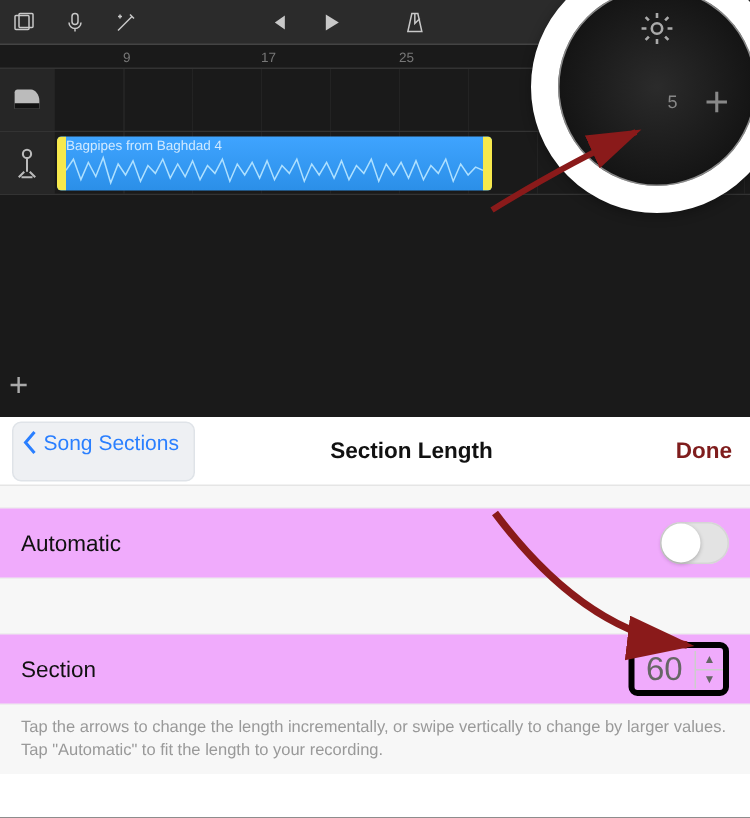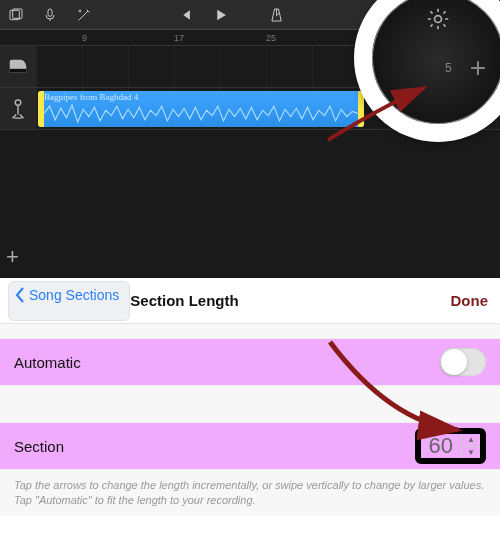--- a/index.html
+++ b/index.html
@@ -16,55 +16,55 @@
   .ruler { height: 16px; display: flex; padding-left: 36px; color: #777; font-size: 9px; border-bottom: 1px solid #333; align-items: center; }
   .ruler span { width: 46px; display: inline-block; }
 
   .tracks { position: relative; }
   .track { height: 42px; display: flex; border-bottom: 1px solid #333; }
   .track-head { width: 36px; background: #262626; display: flex; align-items: center; justify-content: center; }
   .track-body { flex: 1; position: relative; background: #1a1a1a;
     background-image: repeating-linear-gradient(to right, rgba(255,255,255,0.04) 0, rgba(255,255,255,0.04) 1px, transparent 1px, transparent 46px); }
   .track-head svg { width: 22px; height: 22px; }
 
-  .clip { position: absolute; left: 2px; top: 3px; width: 326px; height: 36px; background: linear-gradient(#3fa4ff,#2b8fe8); border-radius: 3px; overflow: hidden; font-family: Liberation Serif, serif; }
+  .clip { position: absolute; left: 2px; top: 3px; width: 290px; height: 36px; background: linear-gradient(#3fa4ff,#2b8fe8); border-radius: 3px; overflow: hidden; }
   .clip .handle { position: absolute; top: 0; bottom: 0; width: 6px; background: #f7e94c; }
   .clip .handle.right { right: 0; }
   .clip-title { position: absolute; top: 1px; left: 6px; font-size: 9px; color: #cfe9ff; }
   .wave { position: absolute; top: 12px; left: 6px; right: 6px; bottom: 3px; }
   .wave svg { width: 100%; height: 100%; }
 
   .add-corner { position: absolute; left: 6px; bottom: 8px; color: #aaa; font-size: 22px; font-weight: 200; }
 
   .zoom-lens { position: absolute; top: -26px; right: -22px; width: 168px; height: 168px; border-radius: 50%; background: radial-gradient(circle at 50% 50%, #2b2b2b 0%, #111 80%); border: 18px solid #fff; box-shadow: 0 2px 8px rgba(0,0,0,0.3), inset 0 0 0 1px #888; z-index: 5; display:flex; flex-direction:column; align-items:center; padding-top:14px; color:#aaa; }
   .zoom-lens .gear { width: 26px; height: 26px; }
   .zoom-lens .ruler-seg { font-size:12px; color:#888; margin-top:20px; align-self: flex-end; padding-right: 18px; display:flex; gap:18px; align-items:center;}
   .zoom-lens .plus { font-size: 28px; font-weight: 200; }
   .red-arrow-1 { position: absolute; top: 78px; right: 60px; z-index: 6; pointer-events: none; }
 
   .light-panel { background: #f7f7f7; }
   .nav-bar { height: 46px; background: #fff; display: flex; align-items: center; padding: 0 8px; border-bottom: 1px solid #e5e5e5; }
   .back-btn { display:flex; align-items:center; gap:2px; background:#eef0f3; border:1px solid #dfe3e8; border-radius:6px; padding:4px 10px 16px 4px; color:#2a7fff; font-size:14px; }
-  .nav-title { flex: 1; text-align: left; font-size: 15px; font-weight: 600; color: #111; }
+  .nav-title { flex: 1; text-align: center; font-size: 15px; font-weight: 600; color: #111; }
   .done-btn { color: #7f1d1d; font-size: 15px; font-weight: 600; padding: 0 4px; margin-left: 28px; }
 
   .row { display:flex; align-items:center; justify-content:space-between; background:#f0abfc; padding: 0 14px; height: 48px; font-size: 15px; color:#111; border-top:1px solid #eee; border-bottom:1px solid #eee; }
   .spacer { height: 14px; }
   .spacer-md { height: 36px; position: relative;}
 
   .switch { width: 46px; height: 28px; border-radius: 14px; background: #e3e3e3; position: relative; box-shadow: inset 0 0 0 1px #d5d5d5; }
   .switch::after { content:""; position:absolute; top:1px; left:1px; width:26px; height:26px; border-radius:50%; background:#fff; box-shadow:0 1px 3px rgba(0,0,0,0.25); }
 
-  .stepper { display:flex; align-items:center; border:6px solid #000000; border-radius:6px; overflow:hidden; height:36px; }
+  .stepper { display:flex; align-items:center; border:4px solid #000000; border-radius:6px; overflow:hidden; height:36px; }
   .stepper-val { font-size: 22px; color:#666; padding: 0 8px; }
   .stepper-arrows { display:flex; flex-direction:column; border-left:1px solid #ccc; }
   .stepper-arrows span { font-size:8px; color:#666; padding: 2px 5px; line-height:1; }
   .stepper-arrows span:first-child { border-bottom:1px solid #ccc; }
 
-  .hint { font-size: 11px; color: #999; padding: 8px 14px; line-height: 1.35; font-style: italic; }
+  .hint { font-size: 11px; color: #999; padding: 8px 14px; line-height: 1.35; }
 
   .red-arrow-2 { position:absolute; left: 320px; top: 332px; pointer-events: none; z-index:3;}
 </style>
 </head>
 <body>
 
 <div class="dark-panel">
   <div class="toolbar">
     <div class="tb-left">
       <span class="ico">

